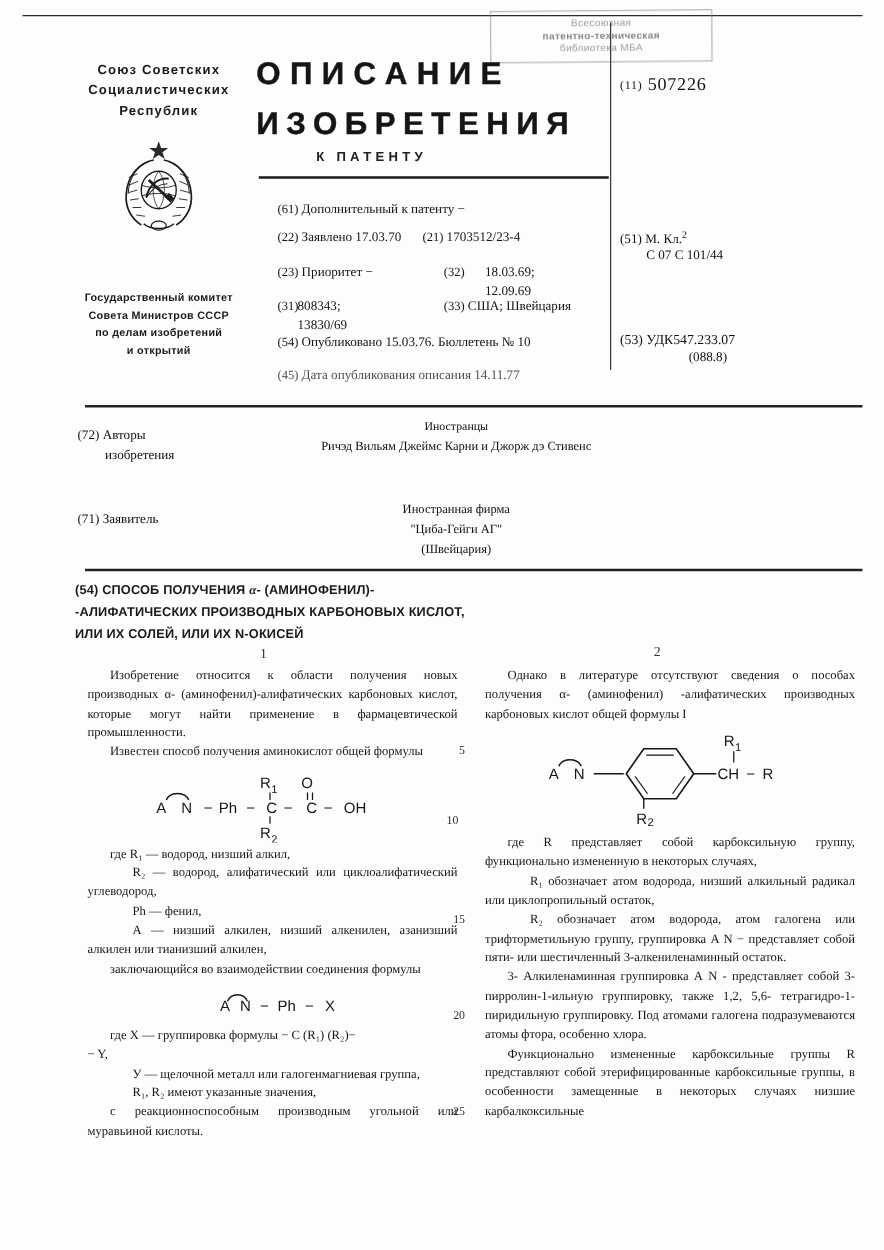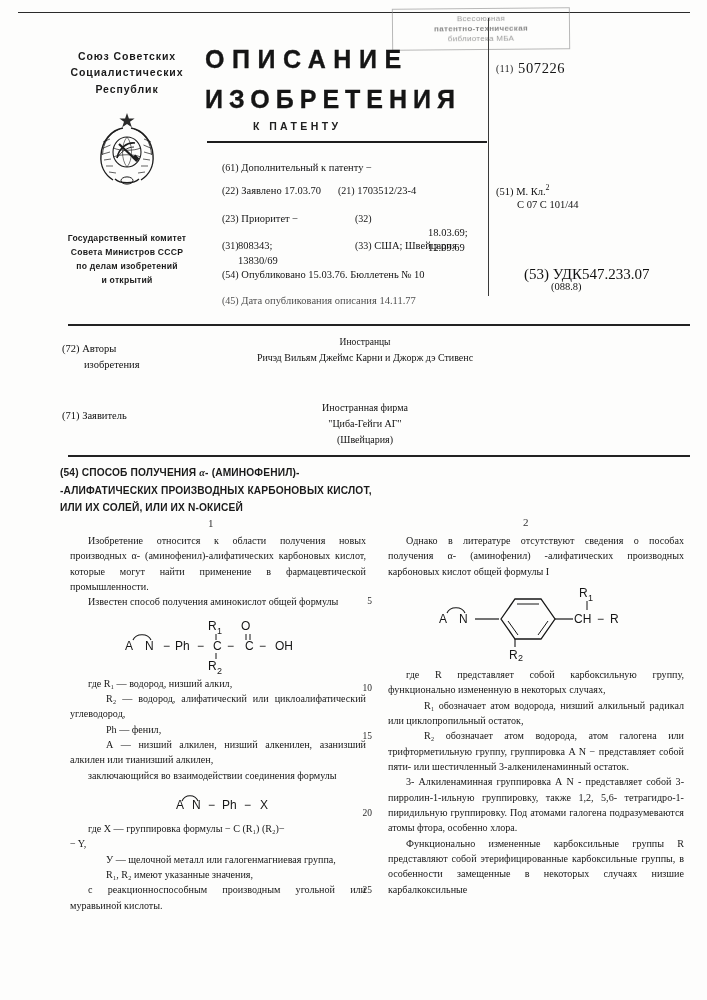--- a/index.html
+++ b/index.html
@@ -143,31 +143,31 @@
   .patno .code { font-size: 9.5px; vertical-align: 1px; }
 
   
   .bib { position: absolute; font-size: 10.5px; color: #141414; white-space: nowrap; }
   .bib .code { font-size: 10px; margin-top: 28px; }
   .b61 { left: 222px; top: 162px; }
   .b22 { left: 222px; top: 185px; }
   .b21 { left: 338px; top: 185px; }
   .b23 { left: 222px; top: 213px; }
   .b32 { left: 355px; top: 213px; }
-  .b32d { left: 388px; top: 225px; line-height: 1.45; margin-left: 40px; }
+  .b32d { left: 388px; top: 211px; line-height: 1.45; }
   .b31 { left: 222px; top: 240px; }
   .b31d { left: 238px; top: 238px; line-height: 1.45; }
   .b33 { left: 355px; top: 240px; }
   .b43 { left: 222px; top: 269px; }
   .b45 { left: 222px; top: 295px; color: #3b3b3b; opacity:.9; }
 
   .c51 { position: absolute; left: 496px; top: 183px; font-size: 10.5px; white-space: nowrap; }
   .c51 sup { font-size: 8px; }
   .c51b { position: absolute; left: 517px; top: 199px; font-size: 10.5px; white-space: nowrap; }
-  .c53 { position: absolute; left: 524px; top: 266px; font-size: 15px; white-space: nowrap; }
+  .c53 { position: absolute; left: 496px; top: 266px; font-size: 11px; white-space: nowrap; }
   .c53b { position: absolute; left: 551px; top: 281px; font-size: 10.5px; white-space: nowrap; }
 
   
   .rule-a { position: absolute; left: 68px; top: 324px; width: 622px; height: 1.6px; background: #222; }
   .rule-b { position: absolute; left: 68px; top: 455px; width: 622px; height: 1.6px; background: #222; }
 
   
   .lab72 { position: absolute; left: 62px; top: 341px; font-size: 10.5px; line-height: 1.5; }
   .auth-block {
     position: absolute; left: 185px; top: 335px; width: 360px;
@@ -385,21 +385,21 @@
     <span>(54)</span>
     <span>СПОСОБ ПОЛУЧЕНИЯ </span><span class="alpha">α</span><span>- (АМИНОФЕНИЛ)-</span><br>
     <span>-АЛИФАТИЧЕСКИХ ПРОИЗВОДНЫХ КАРБОНОВЫХ КИСЛОТ,</span><br>
     <span>ИЛИ ИХ СОЛЕЙ, ИЛИ ИХ N-ОКИСЕЙ</span>
   </div>
 
   <div class="colnum colnum-1">1</div>
   <div class="colnum colnum-2">2</div>
 
   <div class="linenum" style="left:352px; top:596px;">5</div>
-  <div class="linenum" style="left:352px; top:683px;">10</div>
+  <div class="linenum" style="left:352px; top:652px;text-align:center;">10</div>
   <div class="linenum" style="left:352px; top:731px;">15</div>
   <div class="linenum" style="left:352px; top:808px;">20</div>
   <div class="linenum" style="left:352px; top:885px;">25</div>
 
   <div class="col col-left">
     <p class="indent">Изобретение относится к области получения новых производных α- (аминофенил)-алифатических карбоновых кислот, которые могут найти применение в фармацевтической промышленности.</p>
     <p class="indent">Известен способ получения аминокислот общей формулы</p>
 
     <div class="formula">
       <svg class="f-svg" width="250" height="58" viewBox="0 0 250 58">

